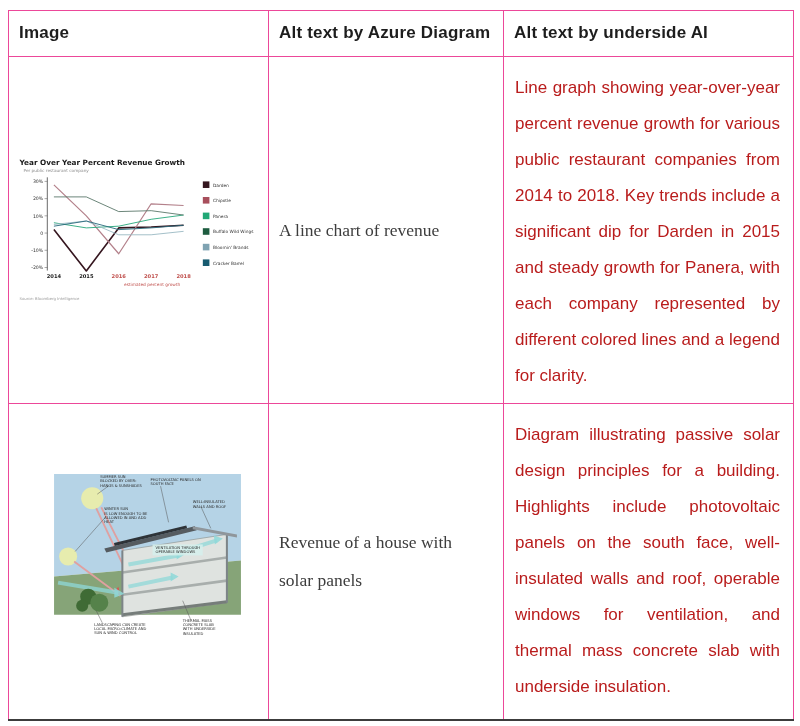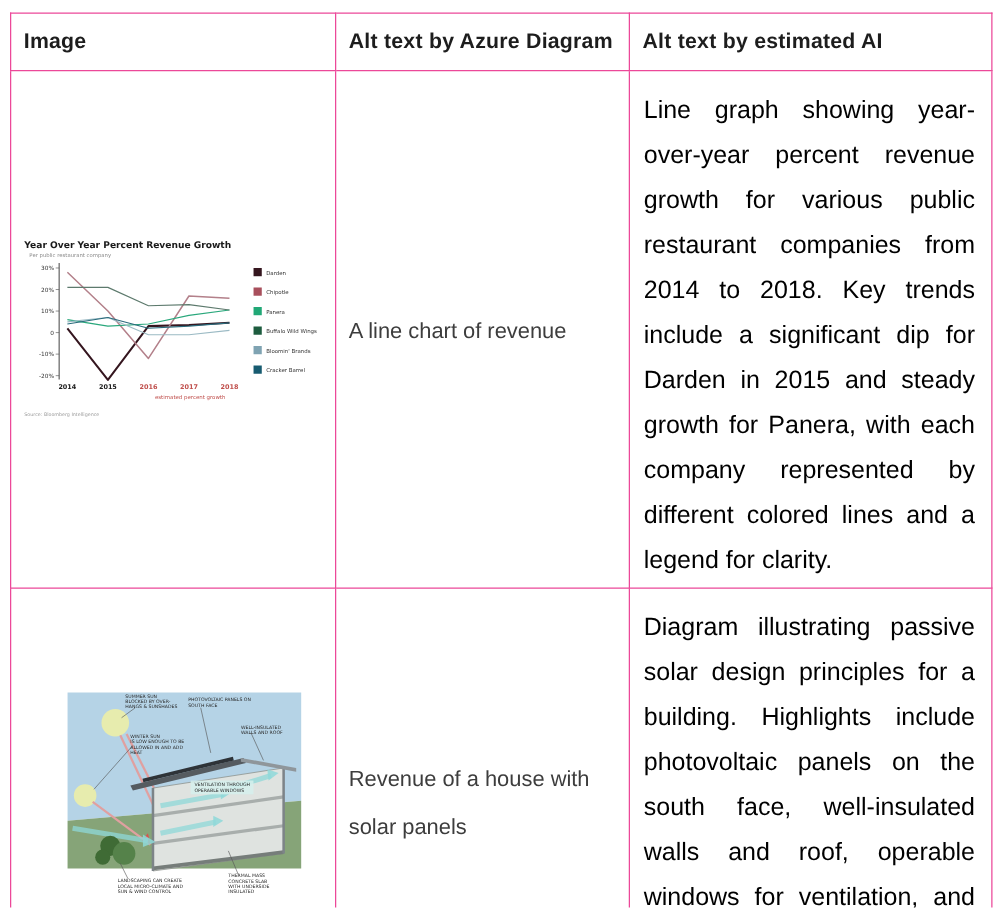--- a/index.html
+++ b/index.html
@@ -7,42 +7,42 @@
               font-family:"Liberation Sans", sans-serif; }
   table.cmp { border-collapse:collapse; table-layout:fixed; width:785px;
               margin:10px 0 0 8px; border:1px solid #6f6f6f; border-bottom:2px solid #3c3c3c; }
   col.c1 { width:260px; } col.c2 { width:235px; } col.c3 { width:290px; }
   th, td { border:1px solid #ec4899; vertical-align:middle; }
   th { text-align:left; font-size:17px; font-weight:bold; color:#1d1d1d;
        padding:11px 10px 12px 10px; height:46px; letter-spacing:.2px; }
   tr.r1 { height:347px; } tr.r2 { height:316px; }
   td.img-cell { text-align:center; vertical-align:middle; }
   td.azure-cell div { font-size:17.5px; color:#3d3d3d; line-height:38px;
-                      padding:0 14px 0 10px; }
+                      padding:0 14px 0 10px;font-family:Liberation Serif, serif; }
   td.genai-cell { vertical-align:top; }
-  td.genai-cell div { font-size:20px; color:#000000; line-height:36px;
+  td.genai-cell div { font-size:17px; color:#b91c1c; line-height:36px;
                       padding:13px 13px 4px 11px; text-align:justify; }
   svg text { font-family:"DejaVu Sans", sans-serif; }
   .chart-wrap { display:inline-block; }
   .house-wrap { display:inline-block; margin-left:16px; }
 </style>
 </head>
 <body>
 
 <table class="cmp">
   <colgroup>
       <col class="c1">
       <col class="c2">
       <col class="c3">
     </colgroup>
   <thead>
     <tr>
       <th>Image</th>
       <th>Alt text by Azure Diagram</th>
-      <th>Alt text by estimated AI</th>
+      <th>Alt text by underside AI</th>
     </tr>
   </thead>
   <tbody>
     <tr class="r1">
       <td class="img-cell">
         <span class="chart-wrap">
         <svg id="chart-svg" width="252" height="154" viewBox="0 0 248 152">
           <text x="6" y="14" font-size="7.2" font-weight="bold" fill="#1a1a1a">Year Over Year Percent Revenue Growth</text>
           <text x="10" y="21" font-size="4.2" fill="#8a8a8a">Per public restaurant company</text>
           <line x1="33.5" y1="26" x2="33.5" y2="118" stroke="#444" stroke-width="0.8"></line>

